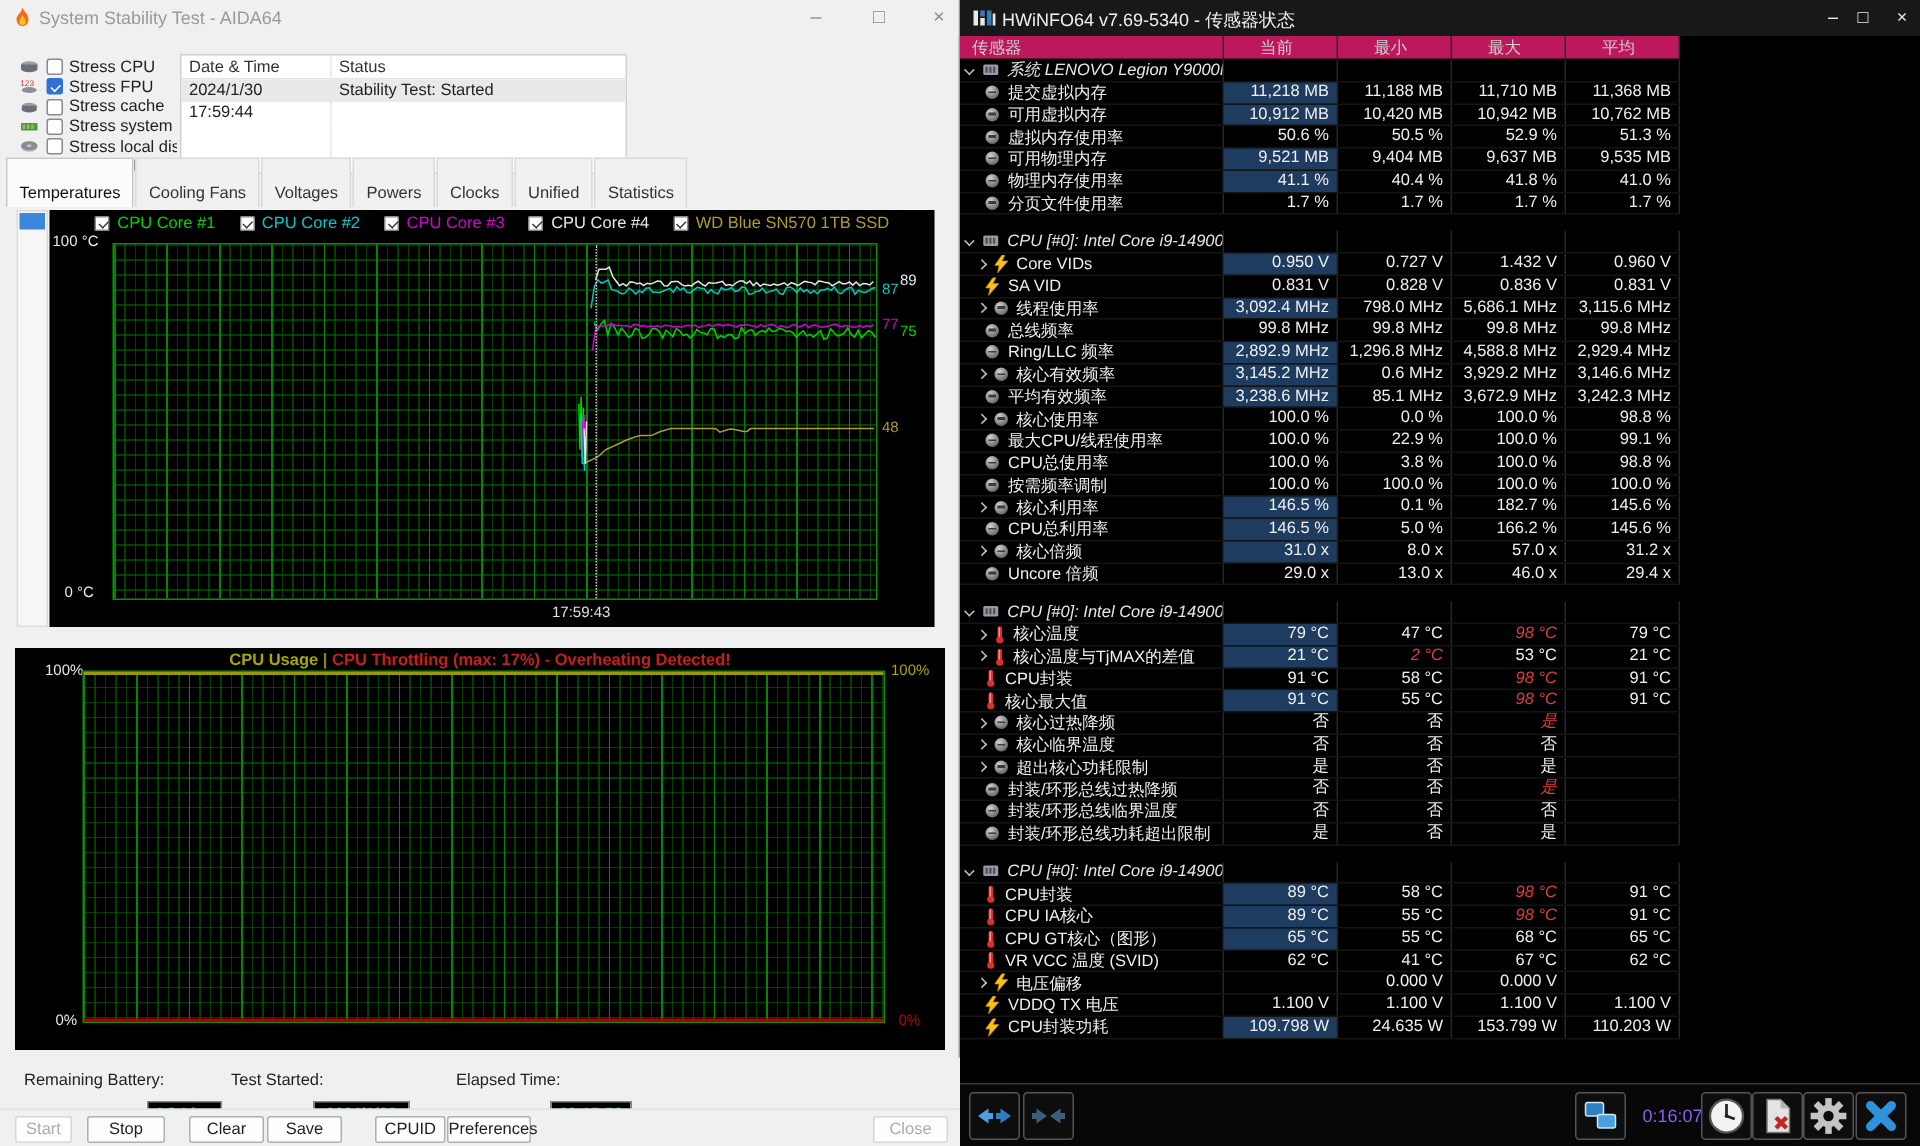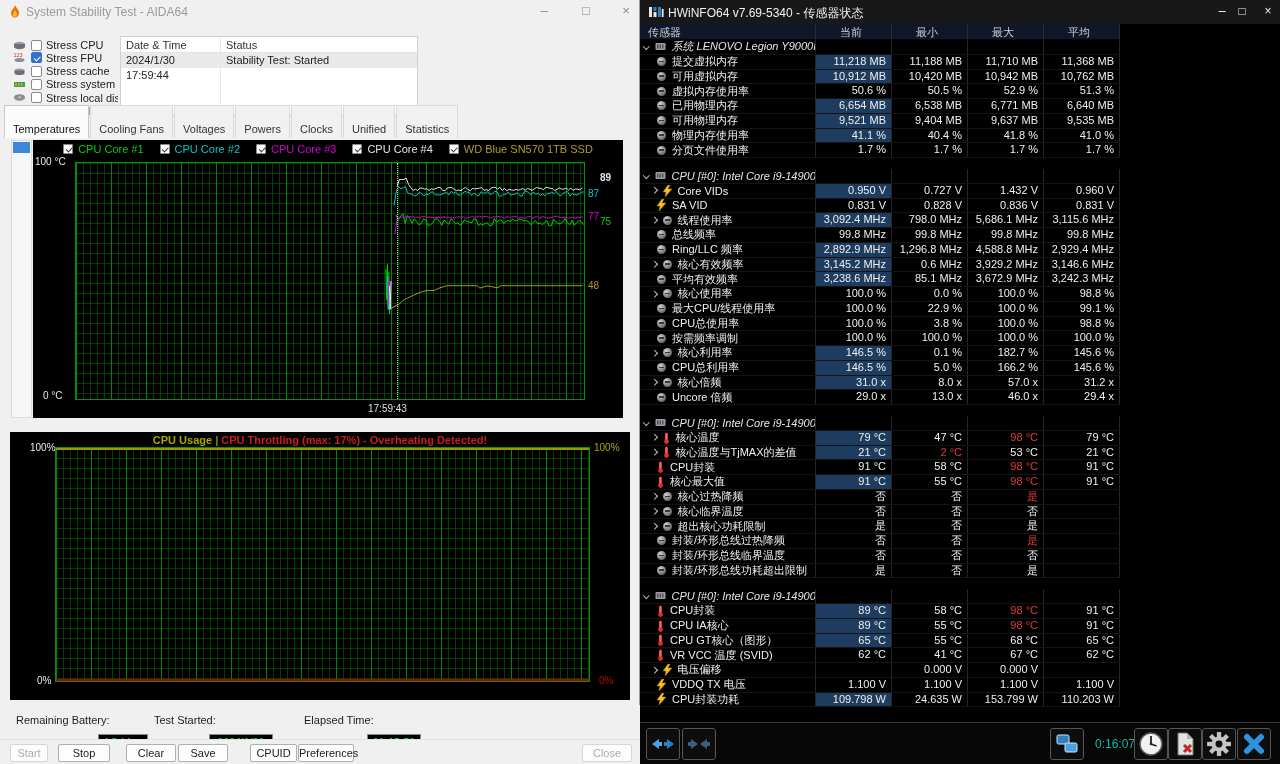--- a/index.html
+++ b/index.html
@@ -71,63 +71,63 @@
     border-radius:2px; font-size:11px; text-align:center; line-height:16px; color:#222; }
   .abtn.disabled { color:#acacac; border-color:#d6d6d6; }
 
   
   #hwinfo { position:absolute; left:640px; top:0; width:640px; height:764px; background:#000; color:#efefef; font-size:11px; }
   .h-titlebar { position:absolute; left:0; top:0; width:100%; height:24px; background:#181818; }
   .h-title { position:absolute; left:28px; top:5px; font-size:12px; color:#f0f0f0; }
   .h-appico { position:absolute; left:8px; top:5px; }
   .h-ctl { position:absolute; top:0; width:40px; height:24px; text-align:center; line-height:22px; color:#e8e8e8; font-size:12px; }
   #h-header { position:absolute; left:0; top:24px; width:100%; height:16px; display:flex; background:#000; }
-  .hh-cell { background:#0f172a; color:#d0d0d0; line-height:16px; border-right:1px solid #2b2b2b; border-bottom:1px solid #060606; }
+  .hh-cell { background:#be185d; color:#d0d0d0; line-height:16px; border-right:1px solid #2b2b2b; border-bottom:1px solid #060606; }
   .hh-lab { width:176px; padding-left:8px; }
   .hh-val { width:76px; text-align:center; padding-right:5px; }
   #h-body { position:absolute; left:0; top:40px; width:100%; height:682px; overflow:hidden; }
   .h-row { display:flex; width:480px; height:14.75px; border-bottom:1px solid #141414; }
   .h-gap { height:11px; }
   .lab { width:176px; display:flex; align-items:center; overflow:hidden; white-space:nowrap; border-right:1px solid #262626; }
   .val { width:76px; text-align:right; padding-right:5px; line-height:13.8px; border-right:1px solid #262626; color:#efefef; }
   .val.hl { background:#1e3c5f; }
-  .val.red { color:#e23b3b; }
+  .val.red { color:#e23b3b;font-style:italic; }
   .h-sec .lab { padding-left:4px; font-style:italic; color:#e6e6e6; }
   .row-exp .lab { padding-left:12px; }
   .row-plain .lab { padding-left:17px; }
   .chv { display:inline-block; width:4.5px; height:4.5px; border-right:1.4px solid #bdbdbd;
     border-bottom:1.4px solid #bdbdbd; margin-right:6px; flex:none; }
   .chv.right { transform:rotate(-45deg); }
   .chv.down { transform:rotate(45deg); margin-top:-2px; }
   .ricon { margin-right:6px; flex:none; display:inline-flex; }
   .ico-circle { position:relative; width:9px; height:9px; border-radius:50%;
     background:radial-gradient(circle at 35% 30%, #d2d2d2, #6e6e6e 70%); }
   .ico-circle::after { content:""; position:absolute; left:2px; right:2px; top:3.5px; height:1.5px; background:#3a3a3a; }
   #h-toolbar { position:absolute; left:0; top:722px; width:100%; height:42px; background:#070707; border-top:1px solid #3a3a3a; }
   .tbtn { position:absolute; top:5px; width:34px; height:32px; background:#0d0d0d; border:1px solid #555;
     border-radius:3px; display:flex; align-items:center; justify-content:center; }
-  .h-timer { position:absolute; top:14px; color:#14b8a6; font-size:12px; }
+  .h-timer { position:absolute; top:14px; color:#8b5cf6; font-size:12px; }
 </style>
 </head>
 <body>
 
 <div id="aida">
   <div class="a-titlebar">
     <span class="a-flame"><svg width="12" height="14" viewBox="0 0 12 14">
           <path d="M6,0 C7,3 10,4 10,8 a4,4.5 0 0 1 -8,0 C2,5 5,4 6,0z" fill="#f07018"></path>
           <path d="M6,5 C6.8,7 8,7.5 8,9.5 a2,2.3 0 0 1 -4,0 C4,7.5 5.4,7 6,5z" fill="#fcc02a"></path>
         </svg></span>
     <span class="a-title">System Stability Test - AIDA64</span>
     <span class="a-ctl" style="left:524px">–</span>
     <span class="a-ctl" style="left:566px">□</span>
     <span class="a-ctl" style="left:606px">×</span>
   </div>
 
   <div id="stress-list">
-      <div class="stress-row" style="top: 0px; align-items: flex-end;">
+      <div class="stress-row" style="top: 0px;">
         <span class="s-ico"><svg width="13" height="11">
             <ellipse cx="6.5" cy="4" rx="5.5" ry="2.2" fill="#9aa0a8"></ellipse>
             <path d="M1,4 v3 a5.5,2.2 0 0 0 11,0 v-3" fill="#6a7078"></path>
           </svg></span>
         <span class="s-chk"></span>
         <span class="s-lbl">Stress CPU</span>
       </div>
       <div class="stress-row" style="top: 13.3px;">
         <span class="s-ico"><svg width="13" height="11">
             <text x="0.5" y="5" font-size="5.5" fill="#cc3333">123</text>
@@ -243,21 +243,21 @@
           <polyline points="312.4,146.3 314.7,145.3 317.0,144.2 319.3,143.1 321.6,142.1 323.9,140.4 326.1,138.3 328.4,136.5 330.7,135.5 333.0,134.4 335.3,133.3 337.6,132.3 339.9,131.2 342.1,130.2 344.4,129.3 346.7,128.6 349.0,127.9 351.3,127.4 353.6,127.4 355.9,127.4 358.1,127.4 360.4,126.4 362.7,125.3 365.0,124.5 367.3,123.8 369.6,123.1 371.9,122.7 374.1,122.7 376.4,122.7 378.7,122.7 381.0,122.7 383.3,122.7 385.6,122.7 387.9,122.7 390.1,122.7 392.4,122.7 394.7,122.7 397.0,122.7 399.3,122.7 401.6,123.0 403.9,125.1 406.1,124.4 408.4,123.7 410.7,123.0 413.0,123.1 415.3,123.6 417.6,124.1 419.9,124.7 422.1,124.6 424.4,122.7 426.7,122.7 429.0,122.7 431.3,122.7 433.6,122.7 435.9,122.7 438.2,122.7 440.4,122.7 442.7,122.7 445.0,122.7 447.3,122.7 449.6,122.7 451.9,122.7 454.2,122.7 456.4,122.7 458.7,122.7 461.0,122.7 463.3,122.7 465.6,122.7 467.9,122.7 470.2,122.7 472.4,122.7 474.7,122.7 477.0,122.7 479.3,122.7 481.6,122.7 483.9,122.7 486.2,122.7 488.4,122.7 490.7,122.7 493.0,122.7 495.3,122.7 497.6,122.7 499.9,122.7 502.2,122.7 504.4,122.7 506.7,122.7 " fill="none" stroke="#b09c30" stroke-width="1"></polyline>
           <polyline points="309.9,106.2 310.6,136.9 311.4,101.5 312.2,141.6 312.9,108.6" fill="none" stroke="#00d400" stroke-width="1"></polyline>
           <polyline points="311.4,113.3 312.2,146.3 312.9,118.0 313.7,151.0" fill="none" stroke="#00c8c8" stroke-width="1"></polyline>
           <polyline points="312.4,118.0 313.2,141.6 313.9,113.3" fill="none" stroke="#d400d4" stroke-width="1"></polyline>
           <polyline points="313.4,122.7 314.2,146.3 315.0,118.0" fill="none" stroke="#e6e6e6" stroke-width="1"></polyline>
         </svg><div class="marker" style="left: 321px;"></div></div>
     <span class="timelab" style="left:335px;top:263px">17:59:43</span>
   <span class="vlab" style="color: rgb(0, 212, 0); left: 567px; top: 76px;">75</span>
       <span class="vlab" style="color: rgb(0, 200, 200); left: 555px; top: 47.68px;">87</span>
       <span class="vlab" style="color: rgb(212, 0, 212); left: 555px; top: 71.28px;">77</span>
-      <span class="vlab" style="color: rgb(230, 230, 230); left: 567px; top: 32px; font-weight: bold;">89</span>
+      <span class="vlab" style="color: rgb(230, 230, 230); left: 567px; top: 42px;">89</span>
       <span class="vlab" style="color: rgb(176, 156, 48); left: 555px; top: 139.72px;">48</span>
     </div>
 
   <div id="graph2" class="graphbox">
     <div class="g2-title">
       <span style="color:#a8a800">CPU Usage</span>
       <span style="color:#a8a800"> </span><span style="color:#8a8a00">|</span><span> </span>
       <span style="color:#c81e1e">CPU Throttling (max: 17%) - Overheating Detected!</span>
     </div>
     <span class="ylab" style="left:20px;top:10px">100%</span>
@@ -367,32 +367,20 @@
         <span class="val">50.6 %</span>
         <span class="val">50.5 %</span>
         <span class="val">52.9 %</span>
         <span class="val">51.3 %</span>
       </div>
       <div class="h-row row-plain">
         <span class="lab">
           <span class="ricon">
             <span class="ico-circle"></span>
           </span>
-          <span>已用物理内存</span>
-        </span>
-        <span class="val hl">6,654 MB</span>
-        <span class="val">6,538 MB</span>
-        <span class="val">6,771 MB</span>
-        <span class="val">6,640 MB</span>
-      </div>
-      <div class="h-row row-plain">
-        <span class="lab">
-          <span class="ricon">
-            <span class="ico-circle"></span>
-          </span>
           <span>可用物理内存</span>
         </span>
         <span class="val hl">9,521 MB</span>
         <span class="val">9,404 MB</span>
         <span class="val">9,637 MB</span>
         <span class="val">9,535 MB</span>
       </div>
       <div class="h-row row-plain">
         <span class="lab">
           <span class="ricon">

